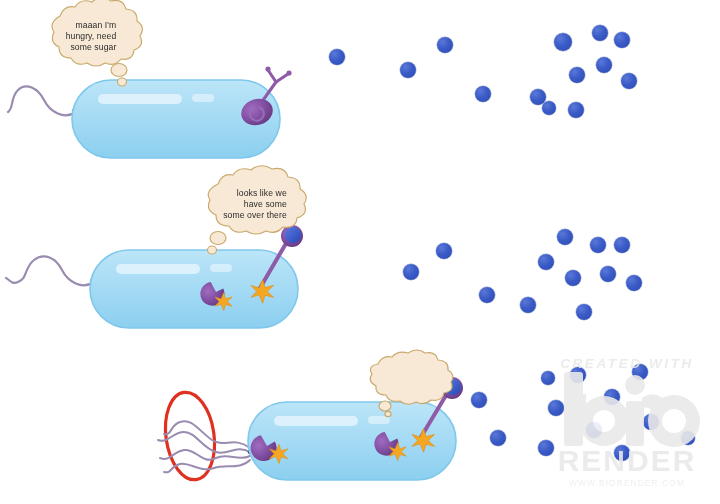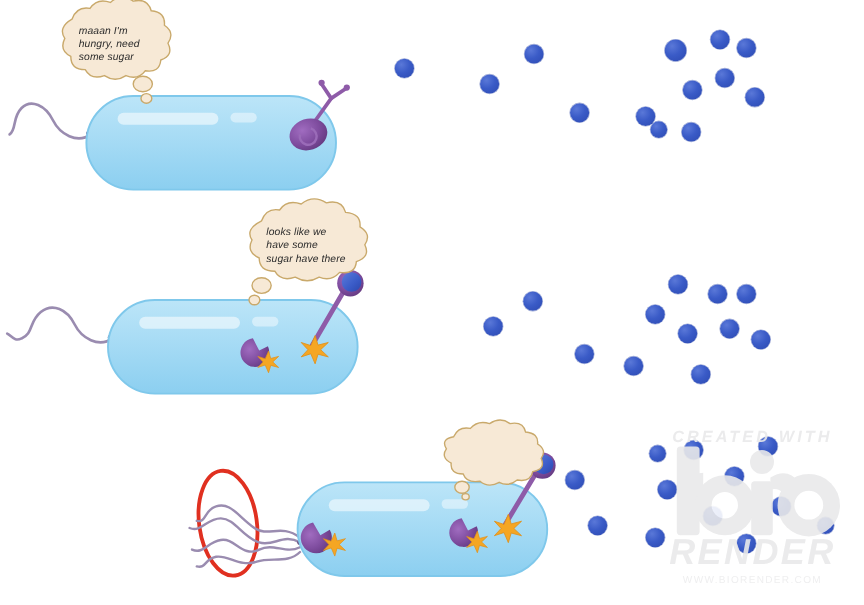--- a/index.html
+++ b/index.html
@@ -12,26 +12,25 @@
   }
   #stage{position:absolute;left:0;top:0;width:720px;height:504px;}
   .layer{position:absolute;left:0;top:0;width:720px;height:504px;}
 
   
   .bubble{
     position:absolute;
     color:#2b2b2b;
     font-size:8.6px;
     line-height:11px;
-    text-align:left;
+    text-align:right;
     letter-spacing:.1px;
     white-space:pre-line;
     display:flex;align-items:center;justify-content:center;
     z-index:40;
-    font-style:italic;
   }
   .bubble .txt{position:relative;z-index:3;padding:0 4px;}
 
   
   .sugar{
     position:absolute;
     border-radius:50%;
     background:radial-gradient(circle at 34% 30%, #5a78d8 0%, #3a5bc7 45%, #2c49b0 100%);
     box-shadow:0 0 0 .5px rgba(40,65,160,.45);
   }
@@ -46,21 +45,21 @@
   .wm-top{
     position:absolute;top:6px;left:0;width:100%;
     text-align:center;
     font-size:13.5px;letter-spacing:2.6px;
     color:#e9e9ea;font-weight:bold;font-style:italic;
   }
   .wm-big{
     position:absolute;top:94px;left:0;width:100%;
     text-align:center;
     font-size:30px;letter-spacing:2px;
-    color:#e9e9ea;font-weight:bold;font-style:italic;
+    color:#e9e9ea;font-weight:bold;
   }
   .wm-url{
     position:absolute;top:128px;left:0;width:100%;
     text-align:center;
     font-size:8.4px;letter-spacing:1.1px;
     color:#ededee;
   }
 </style>
 </head>
 <body>
@@ -231,21 +230,21 @@
   </svg>
 
   <div class="bubble" id="bub1" style="left: 44px; top: 8px; width: 94px; height: 56px;">
     <span class="txt">maaan I'm
 hungry, need
 some sugar</span>
   </div>
   <div class="bubble" id="bub2" style="left: 202px; top: 176px; width: 106px; height: 56px;">
     <span class="txt">looks like we
 have some
-sugar have there</span>
+some over there</span>
   </div>
 
   <div id="watermark">
     <div class="wm-top">CREATED WITH</div>
     <svg width="170" height="100" viewBox="0 0 170 100" style="position:absolute;top:18px;left:0;">
       <g fill="#E9E9EA">
         <rect x="22" y="4" width="19" height="74" rx="3"></rect>
         <circle cx="62" cy="53" r="25"></circle>
         <circle cx="62" cy="53" r="11" fill="#ffffff"></circle>
         <path d="M22,40 a26,26 0 0,1 22,-14 l0,19 a9,9 0 0,0 -3,1 Z"></path>

